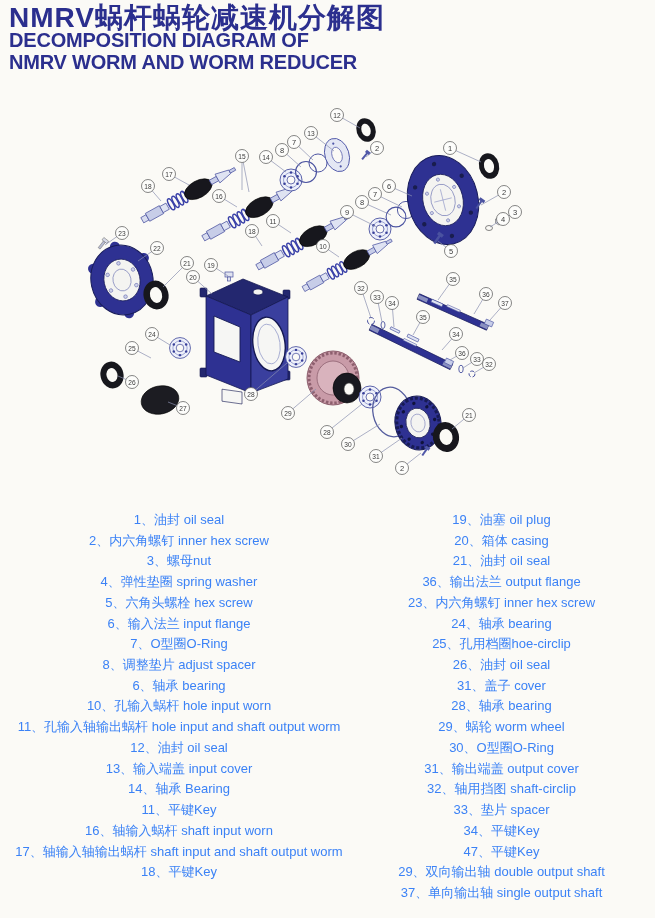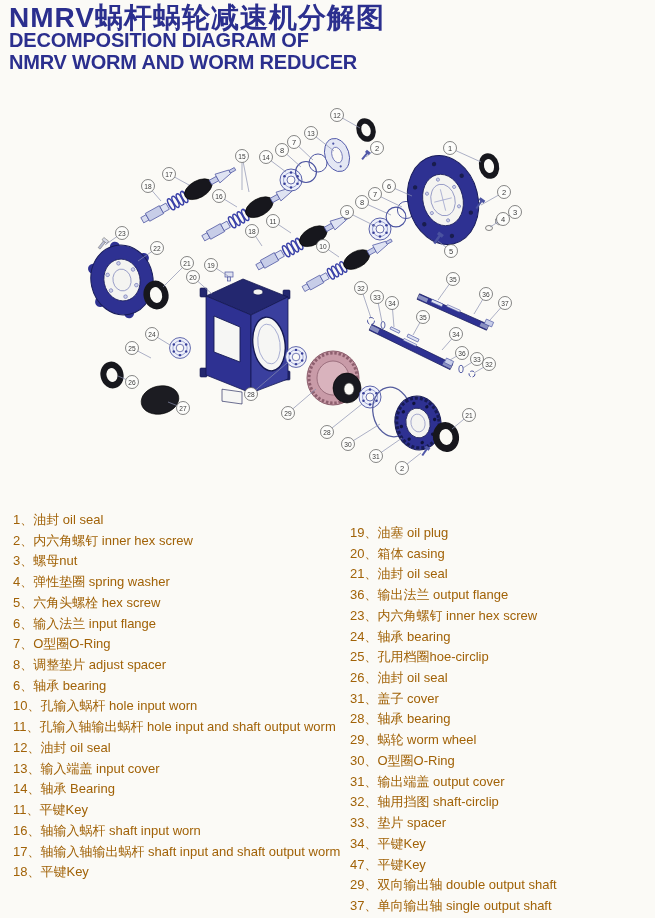--- a/index.html
+++ b/index.html
@@ -8,23 +8,23 @@
     position: relative;
     background: #fbfaf6;
     font-family: "Liberation Sans", "DejaVu Sans", sans-serif;
     overflow: hidden;
     color: #3a3a3a;
   }
   .title-block { position: absolute; left: 9px; top: 5px; color: #2b2f8e; font-weight: bold; }
   .title-zh { font-size: 28px; line-height: 25px; letter-spacing: 1px; }
   .title-en { font-size: 20px; line-height: 21.5px; letter-spacing: -0.2px; }
   .diagram-wrap { position: absolute; left: 0; top: 90px; width: 655px; height: 420px; }
-  .parts-col { position: absolute; top: 510px; font-size: 13px; color: #a16207; }
+  .parts-col { position: absolute; top: 510px; font-size: 13px; color: #3b82f6; text-align: center; }
   .parts-col.left  { left: 13px;  width: 332px; }
-  .parts-col.right { left: 350px; width: 303px; margin-top: 13px; }
+  .parts-col.right { left: 350px; width: 303px; }
   .pl-item { height: 20.72px; line-height: 20.72px; white-space: nowrap; }
   svg text.balloon-num {
     font-family: "Liberation Sans", "DejaVu Sans", sans-serif;
     fill: #3a3a3a;
   }
 </style>
 </head>
 <body>
 
 <div class="title-block">

